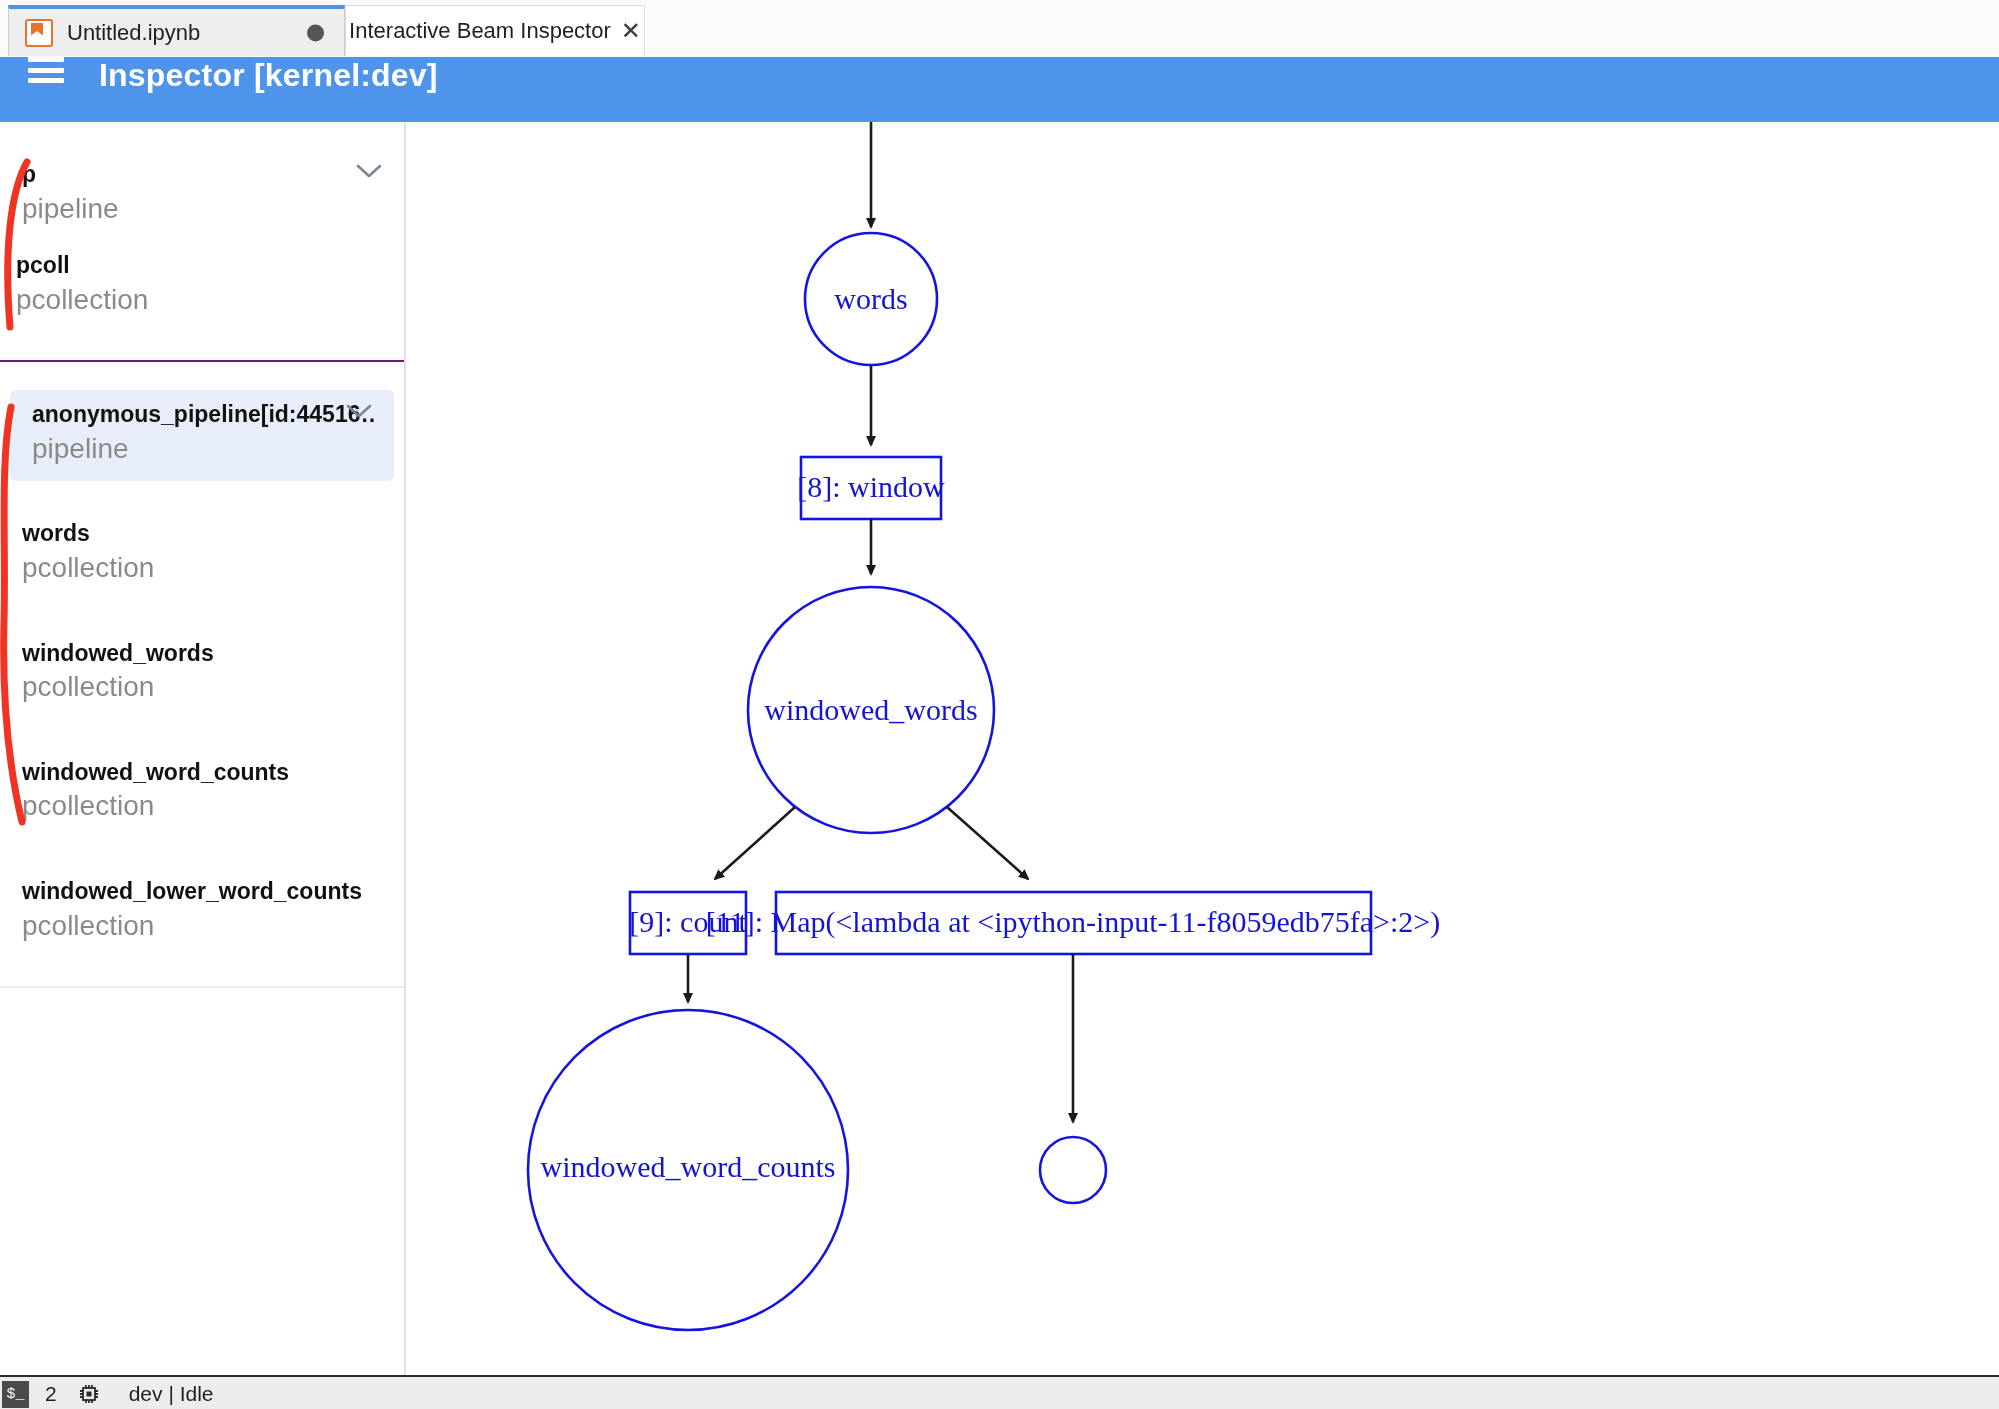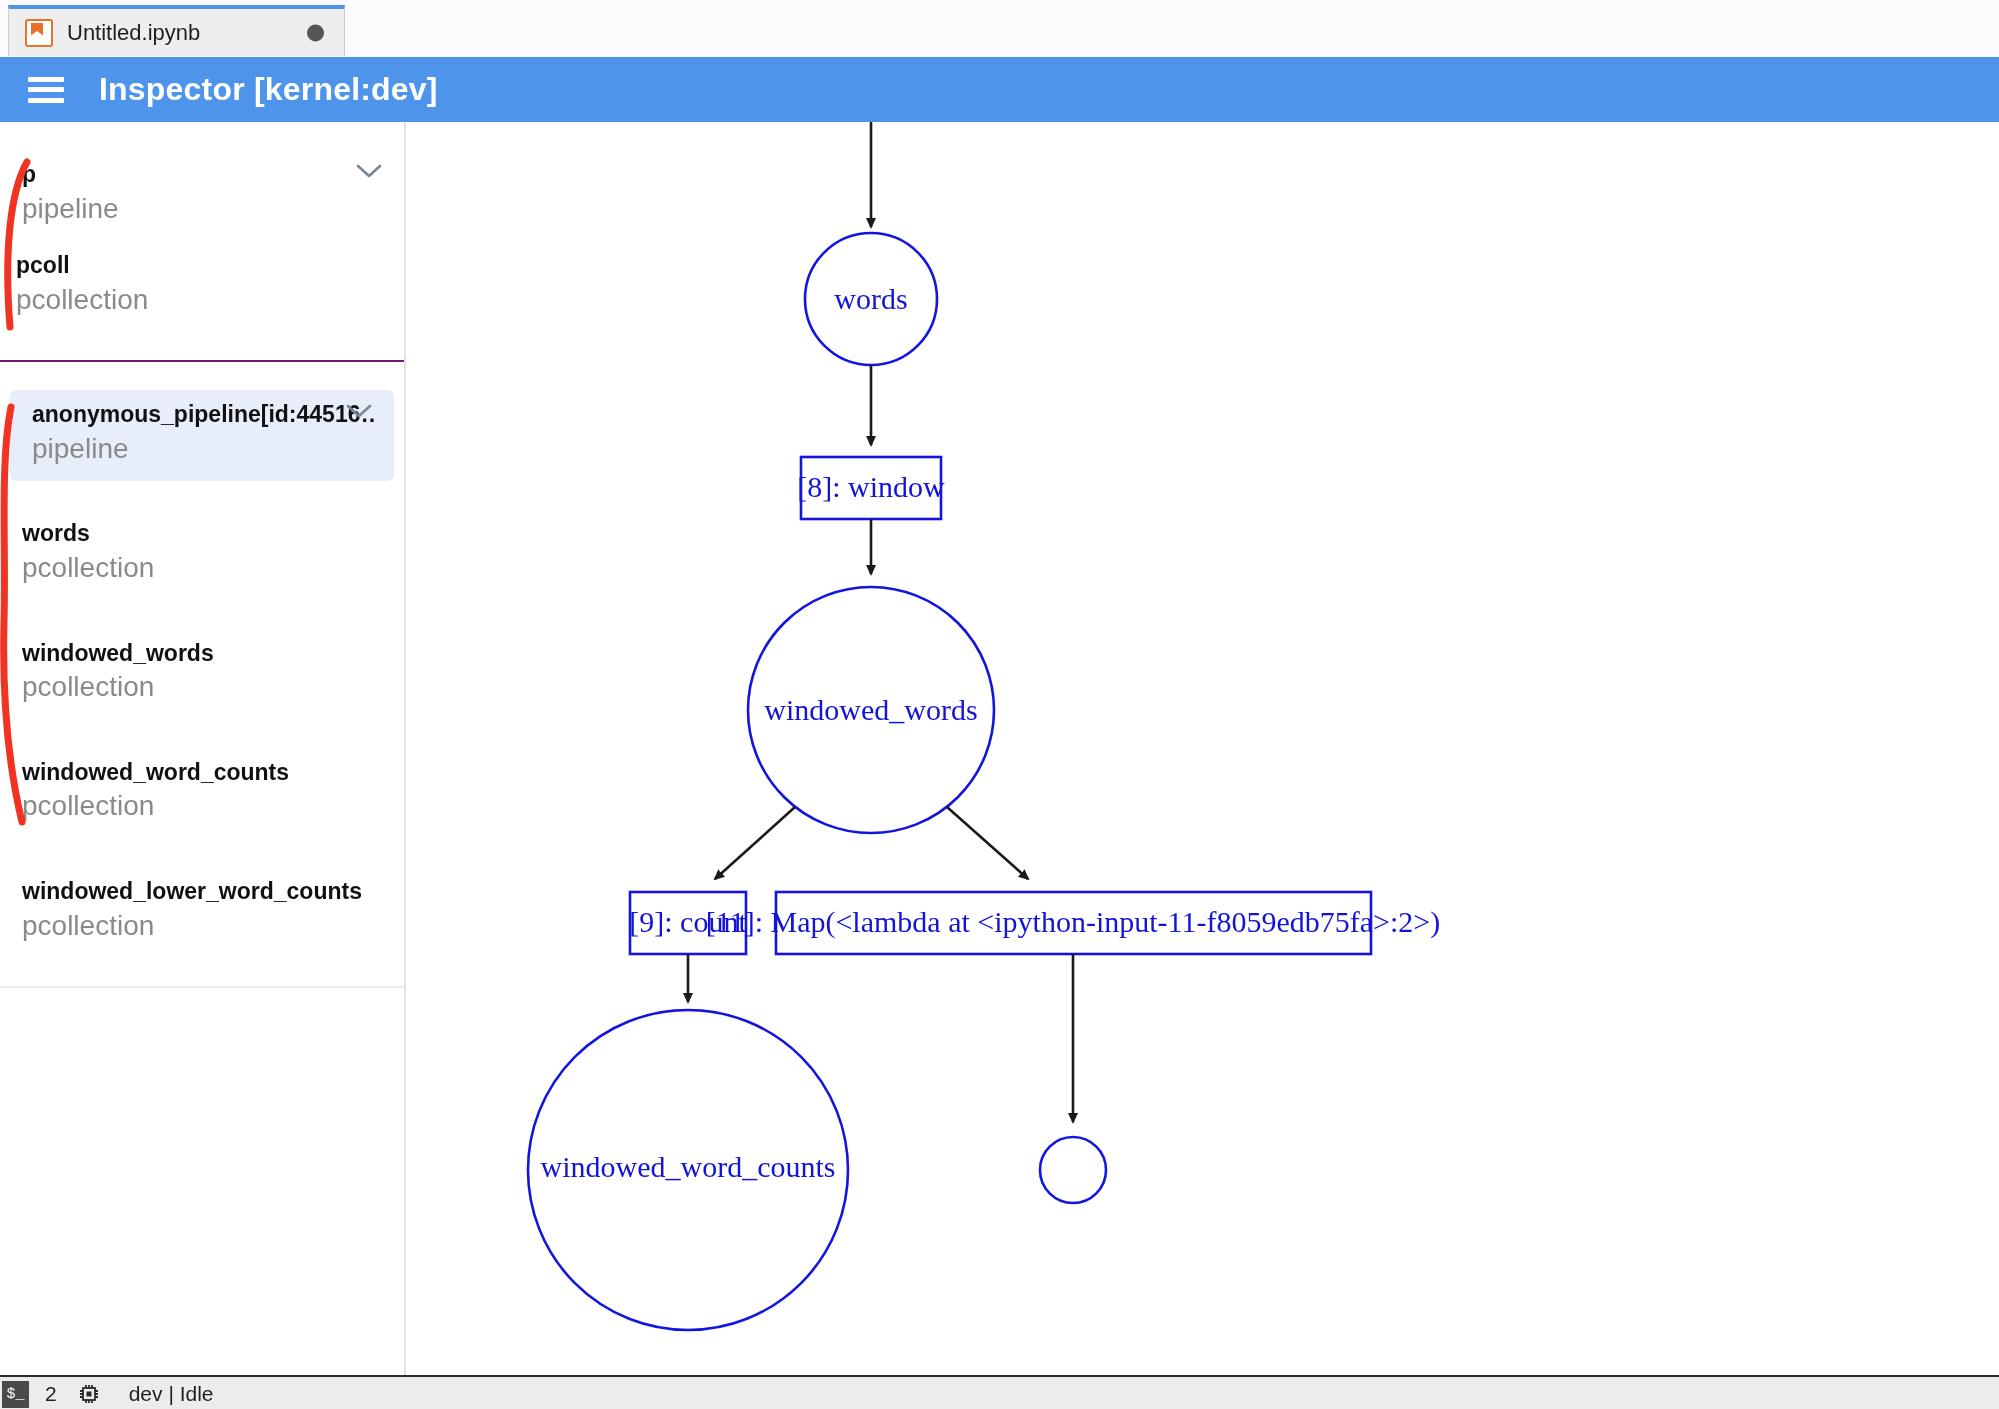--- a/index.html
+++ b/index.html
@@ -76,21 +76,21 @@
     font-size: 24px; color: #3a3a3a;
     line-height: 1;
     font-weight: 300;
   }
 
   
   .appheader {
     position: absolute; left: 0; top: 57px;
     width: 1999px; height: 65px;
     background: #4d94ea;
-    display: flex; align-items: center;
+    display: flex; 
   }
   .hamburger {
     margin-left: 28px;
     width: 36px; height: 26px;
     display: flex; flex-direction: column; justify-content: space-between;
     flex: 0 0 auto;
   }
   .hamburger span {
     display: block; height: 5px; width: 36px;
     background: #ffffff; border-radius: 1px;
@@ -219,20 +219,24 @@
 
 <div class="tabbar">
   <div class="tabbar-fill"></div>
 
   <div class="tab tab-inactive">
     <span class="nb-icon"></span>
     <span class="tab-title">Untitled.ipynb</span>
     <span class="tab-dot"></span>
   </div>
 
+  <div class="tab tab-active">
+    <span class="tab-title">Interactive Beam Inspector</span>
+    <span class="tab-close">✕</span>
+  </div>
 </div>
 
 <div class="appheader">
   <div class="hamburger">
     <span></span>
     <span></span>
     <span></span>
   </div>
   <div class="app-title">Inspector [kernel:dev]</div>
 </div>

